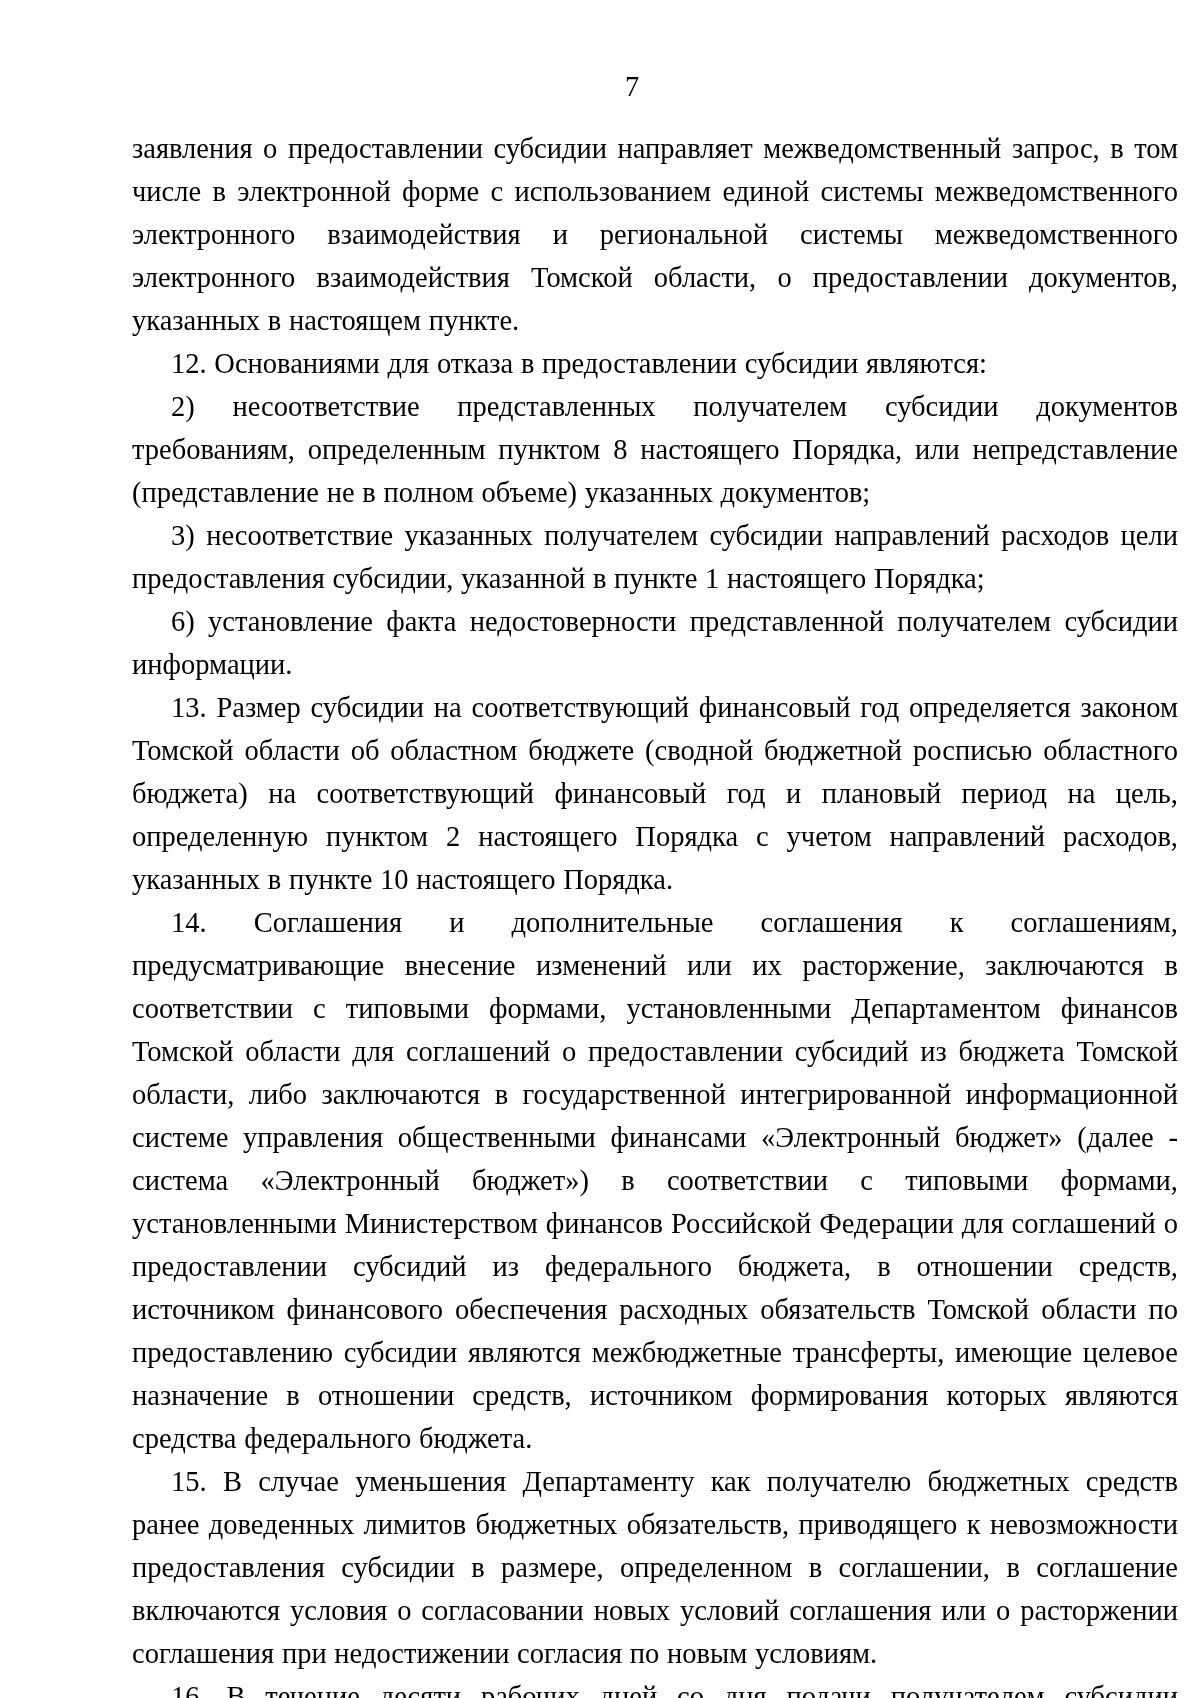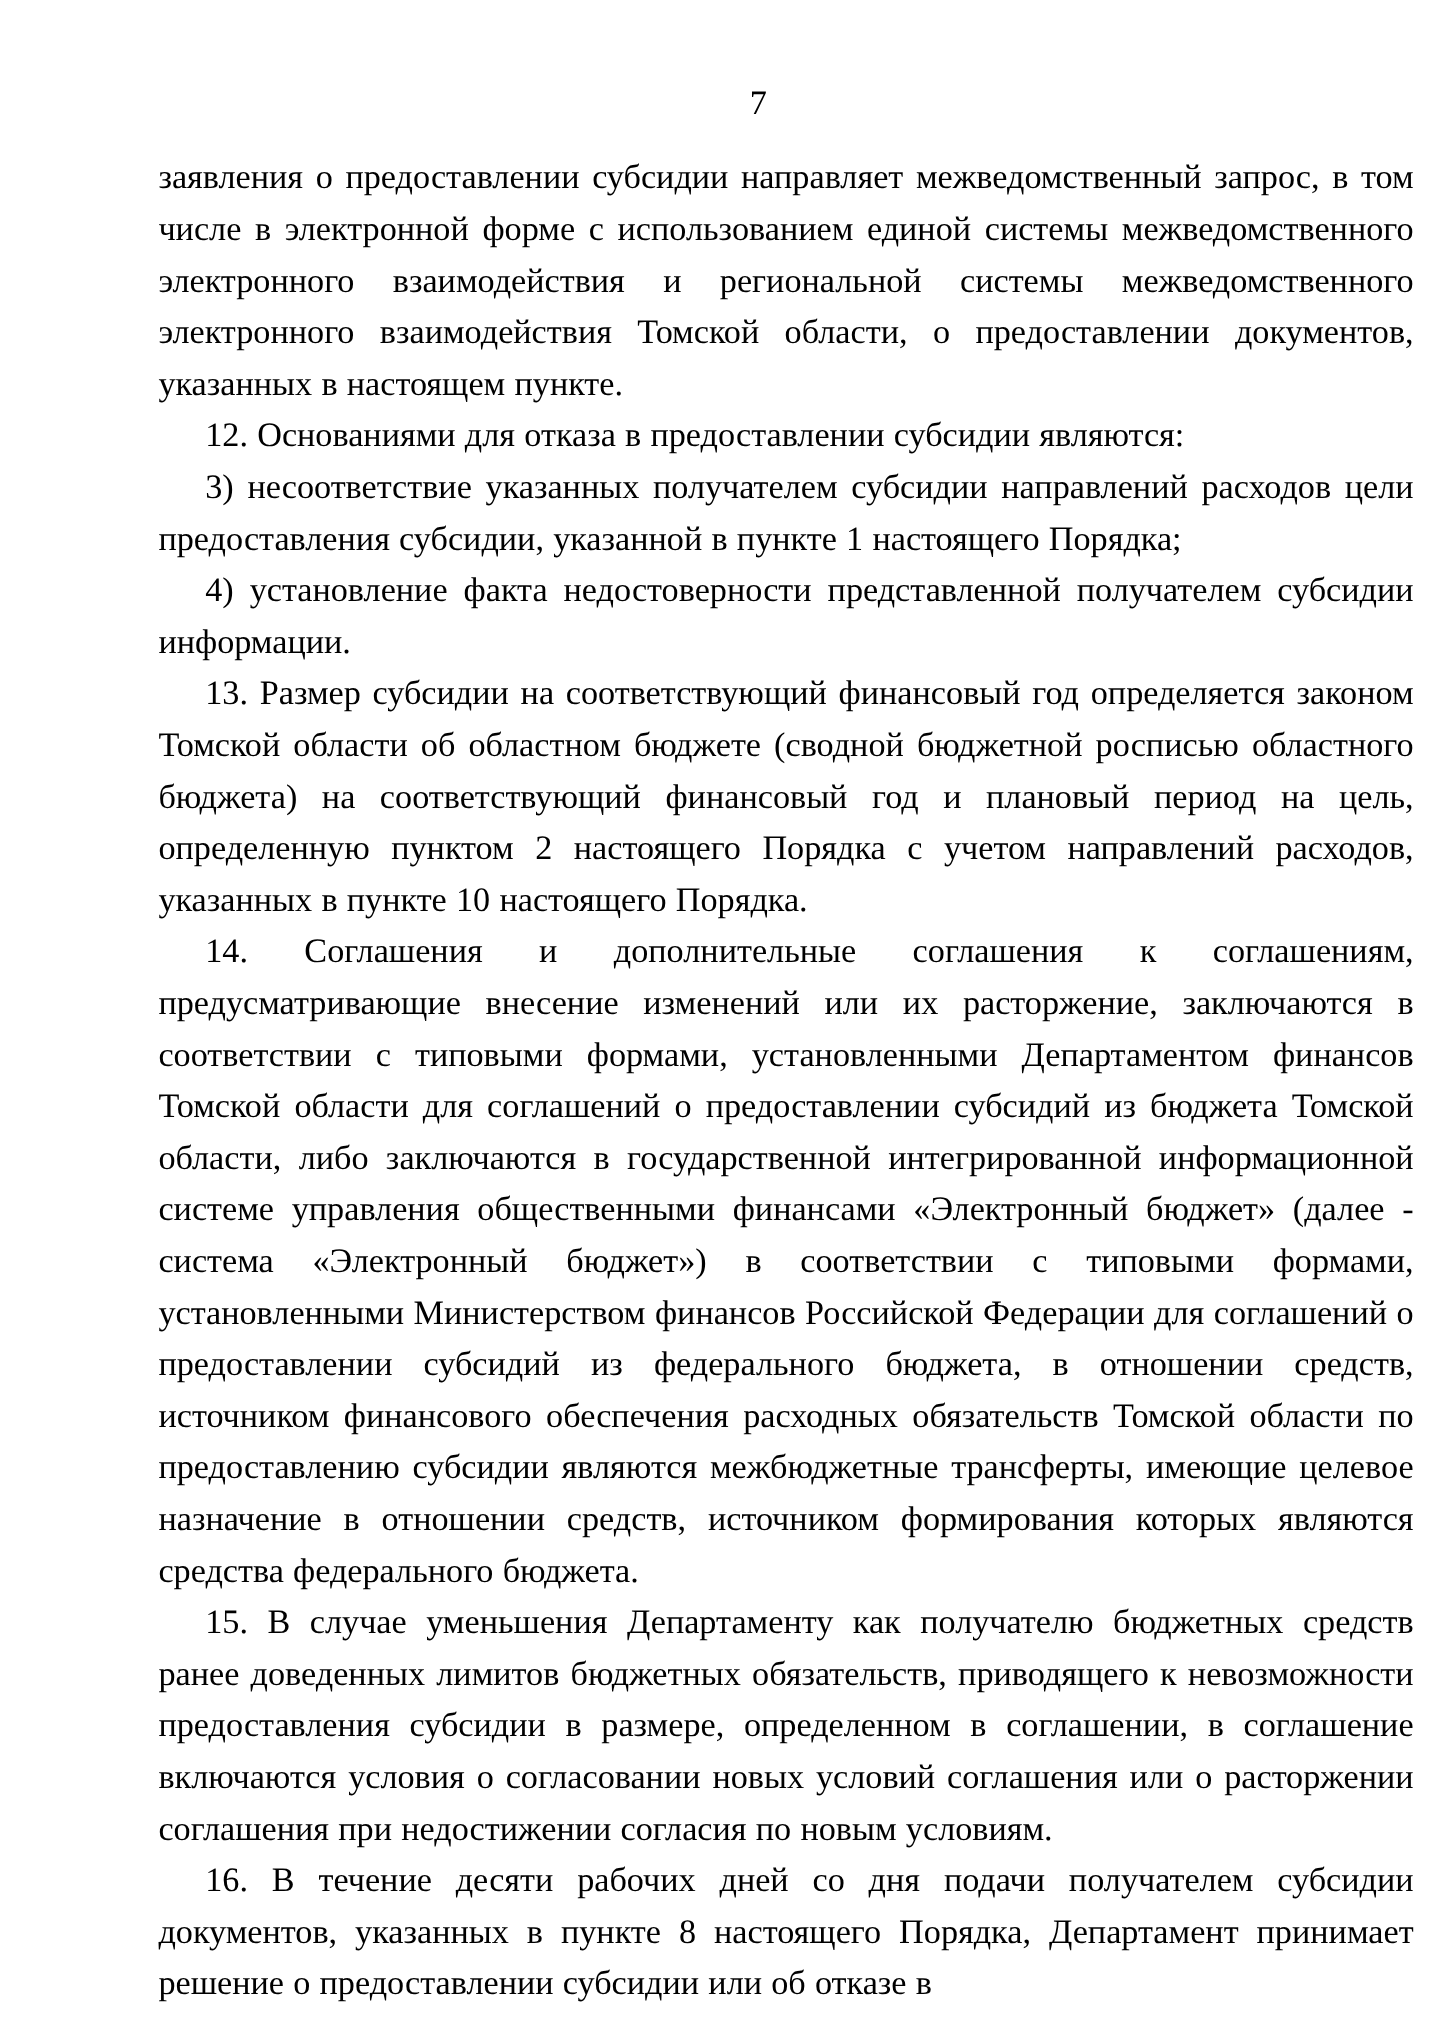--- a/index.html
+++ b/index.html
@@ -45,20 +45,21 @@
 </style>
 </head>
 <body>
 
 <div class="page">
   <div class="page-number">7</div>
 
   <div class="doc-text">
     <p class="para">заявления о предоставлении субсидии направляет межведомственный запрос, в том числе в электронной форме с использованием единой системы межведомственного электронного взаимодействия и региональной системы межведомственного электронного взаимодействия Томской области, о предоставлении документов, указанных в настоящем пункте.</p>
     <p class="para indent">12. Основаниями для отказа в предоставлении субсидии являются:</p>
+    <p class="para indent">2) несоответствие представленных получателем субсидии документов требованиям, определенным пунктом 8 настоящего Порядка, или непредставление (представление не в полном объеме) указанных документов;</p>
     <p class="para indent">3) несоответствие указанных получателем субсидии направлений расходов цели предоставления субсидии, указанной в пункте 1 настоящего Порядка;</p>
-    <p class="para indent">4) установление факта недостоверности представленной получателем субсидии информации.</p>
+    <p class="para indent">6) установление факта недостоверности представленной получателем субсидии информации.</p>
     <p class="para indent">13. Размер субсидии на соответствующий финансовый год определяется законом Томской области об областном бюджете (сводной бюджетной росписью областного бюджета) на соответствующий финансовый год и плановый период на цель, определенную пунктом 2 настоящего Порядка с учетом направлений расходов, указанных в пункте 10 настоящего Порядка.</p>
     <p class="para indent">14. Соглашения и дополнительные соглашения к соглашениям, предусматривающие внесение изменений или их расторжение, заключаются в соответствии с типовыми формами, установленными Департаментом финансов Томской области для соглашений о предоставлении субсидий из бюджета Томской области, либо заключаются в государственной интегрированной информационной системе управления общественными финансами «Электронный бюджет» (далее - система «Электронный бюджет») в соответствии с типовыми формами, установленными Министерством финансов Российской Федерации для соглашений о предоставлении субсидий из федерального бюджета, в отношении средств, источником финансового обеспечения расходных обязательств Томской области по предоставлению субсидии являются межбюджетные трансферты, имеющие целевое назначение в отношении средств, источником формирования которых являются средства федерального бюджета.</p>
     <p class="para indent">15. В случае уменьшения Департаменту как получателю бюджетных средств ранее доведенных лимитов бюджетных обязательств, приводящего к невозможности предоставления субсидии в размере, определенном в соглашении, в соглашение включаются условия о согласовании новых условий соглашения или о расторжении соглашения при недостижении согласия по новым условиям.</p>
     <p class="para indent">16. В течение десяти рабочих дней со дня подачи получателем субсидии документов, указанных в пункте 8 настоящего Порядка, Департамент принимает решение о предоставлении субсидии или об отказе в</p>
   </div>
 </div>
 
 </body></html>

